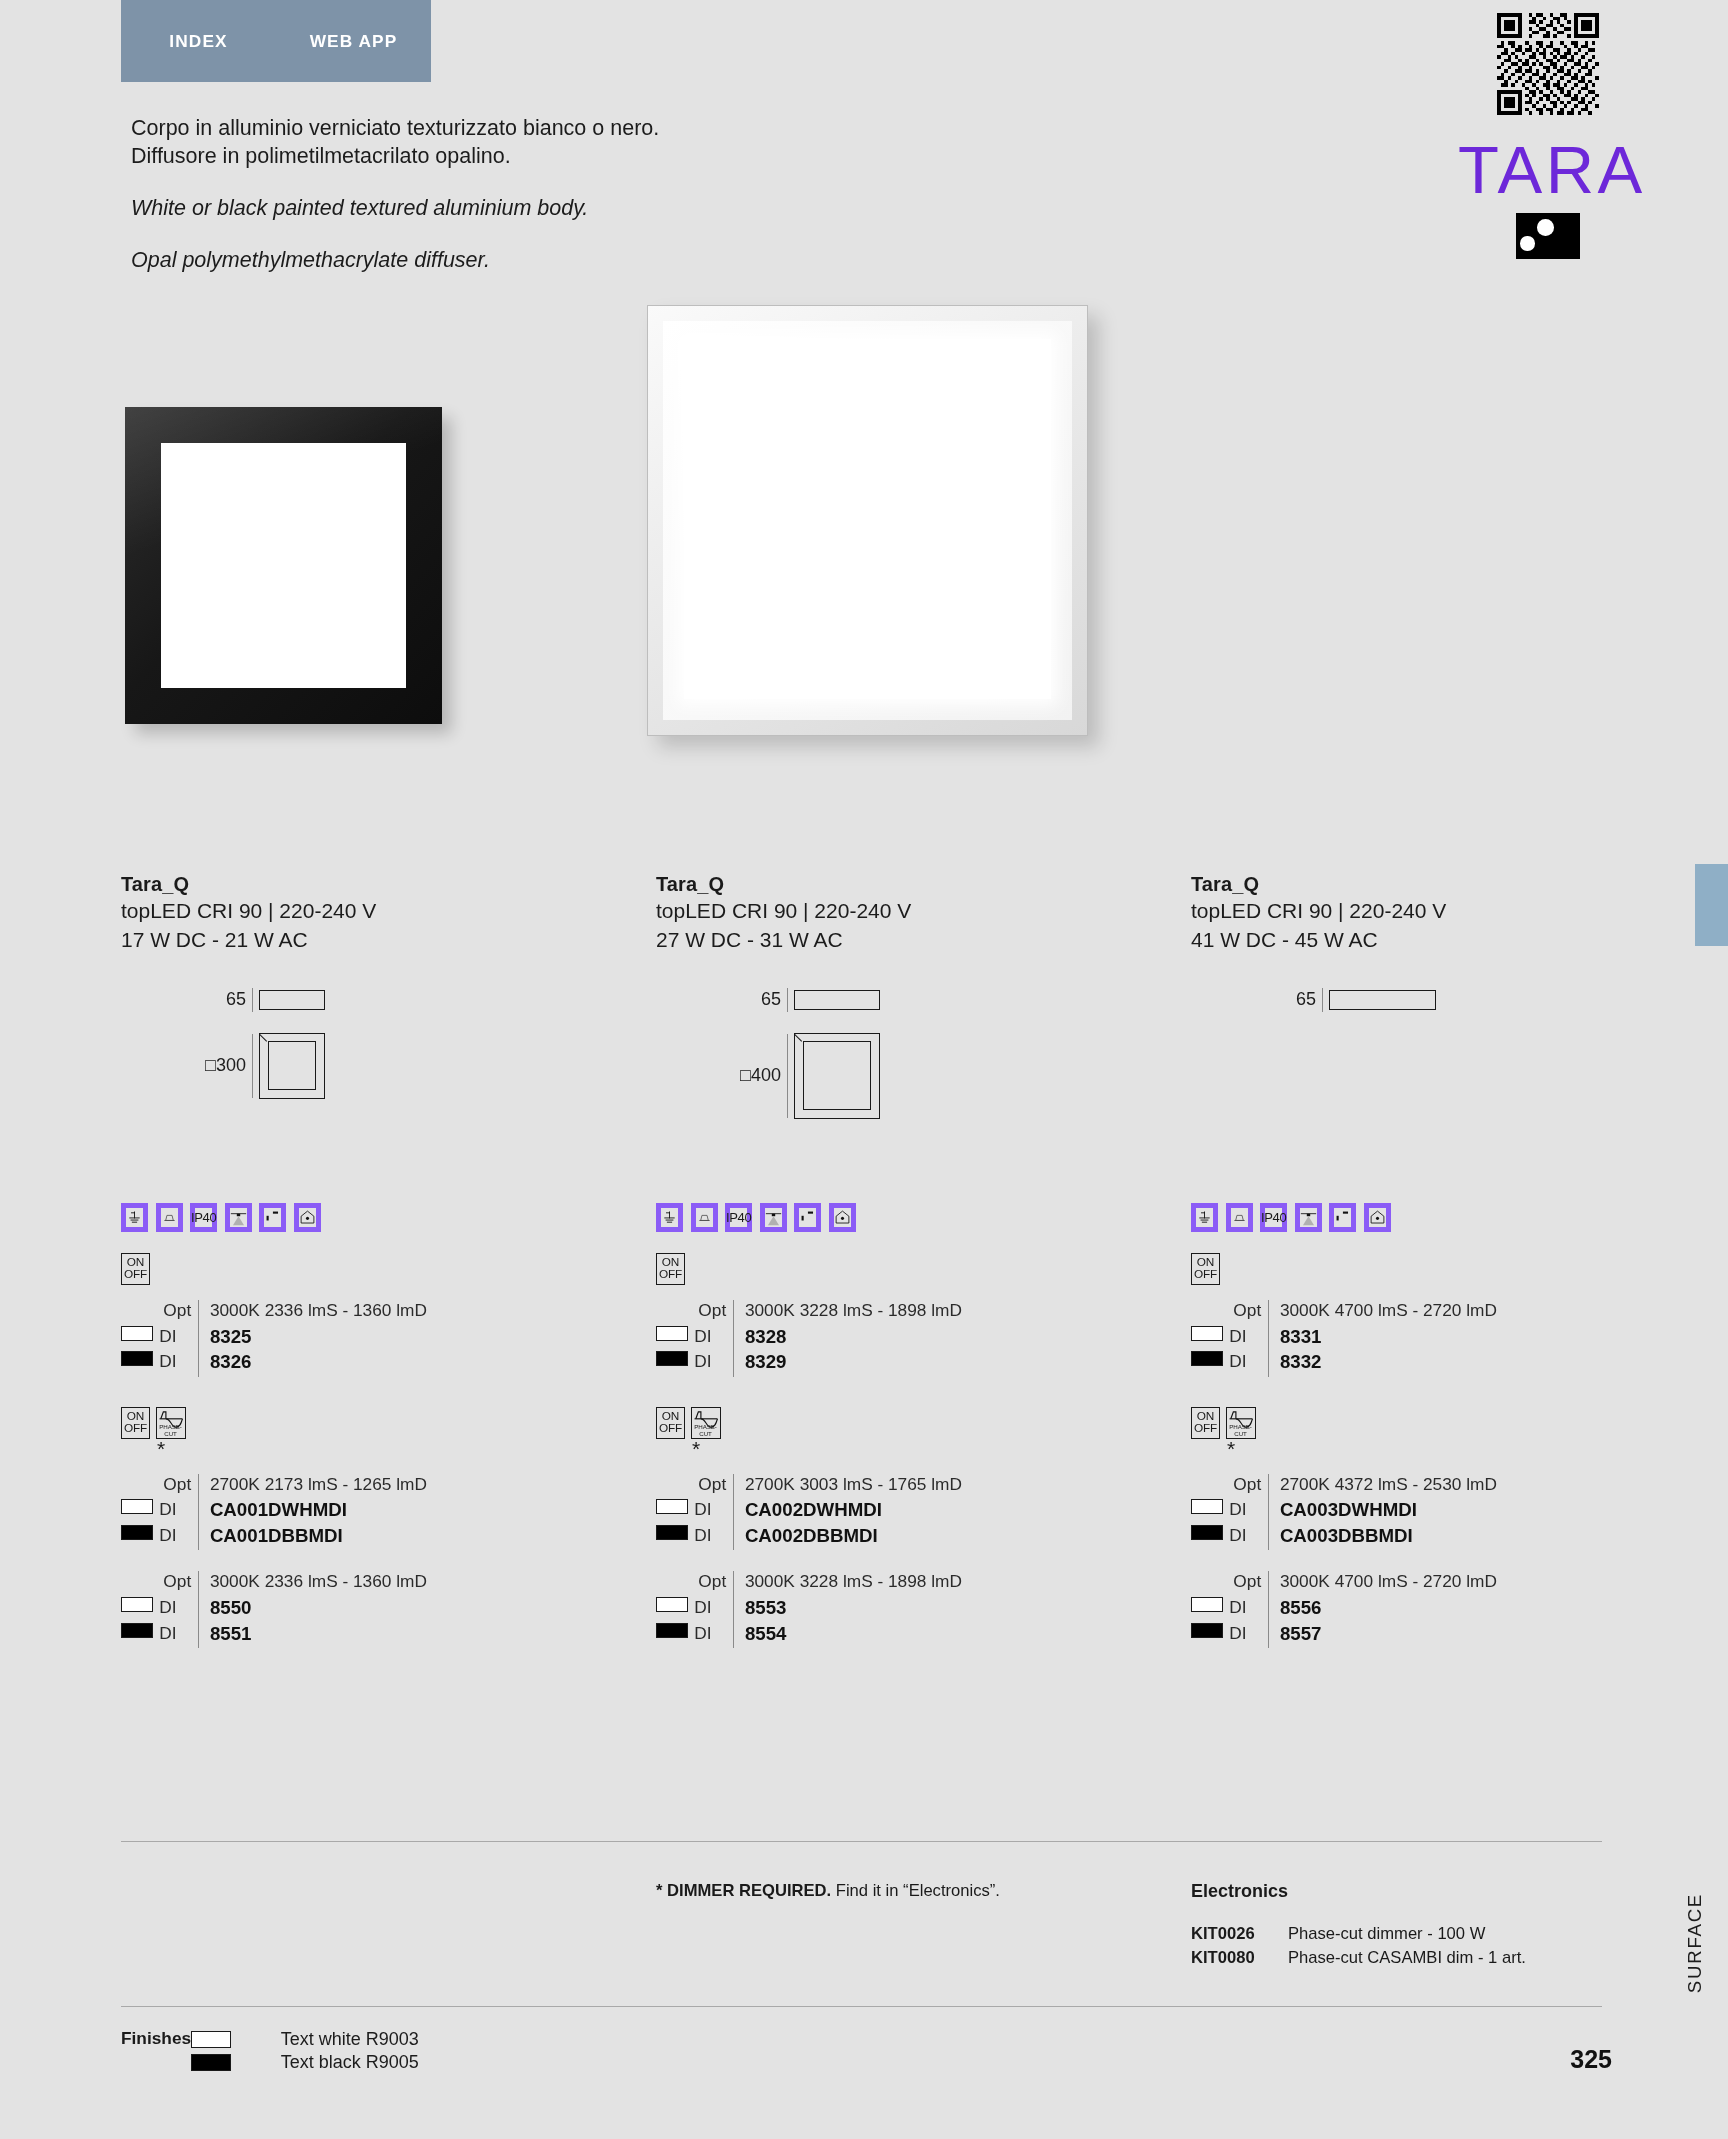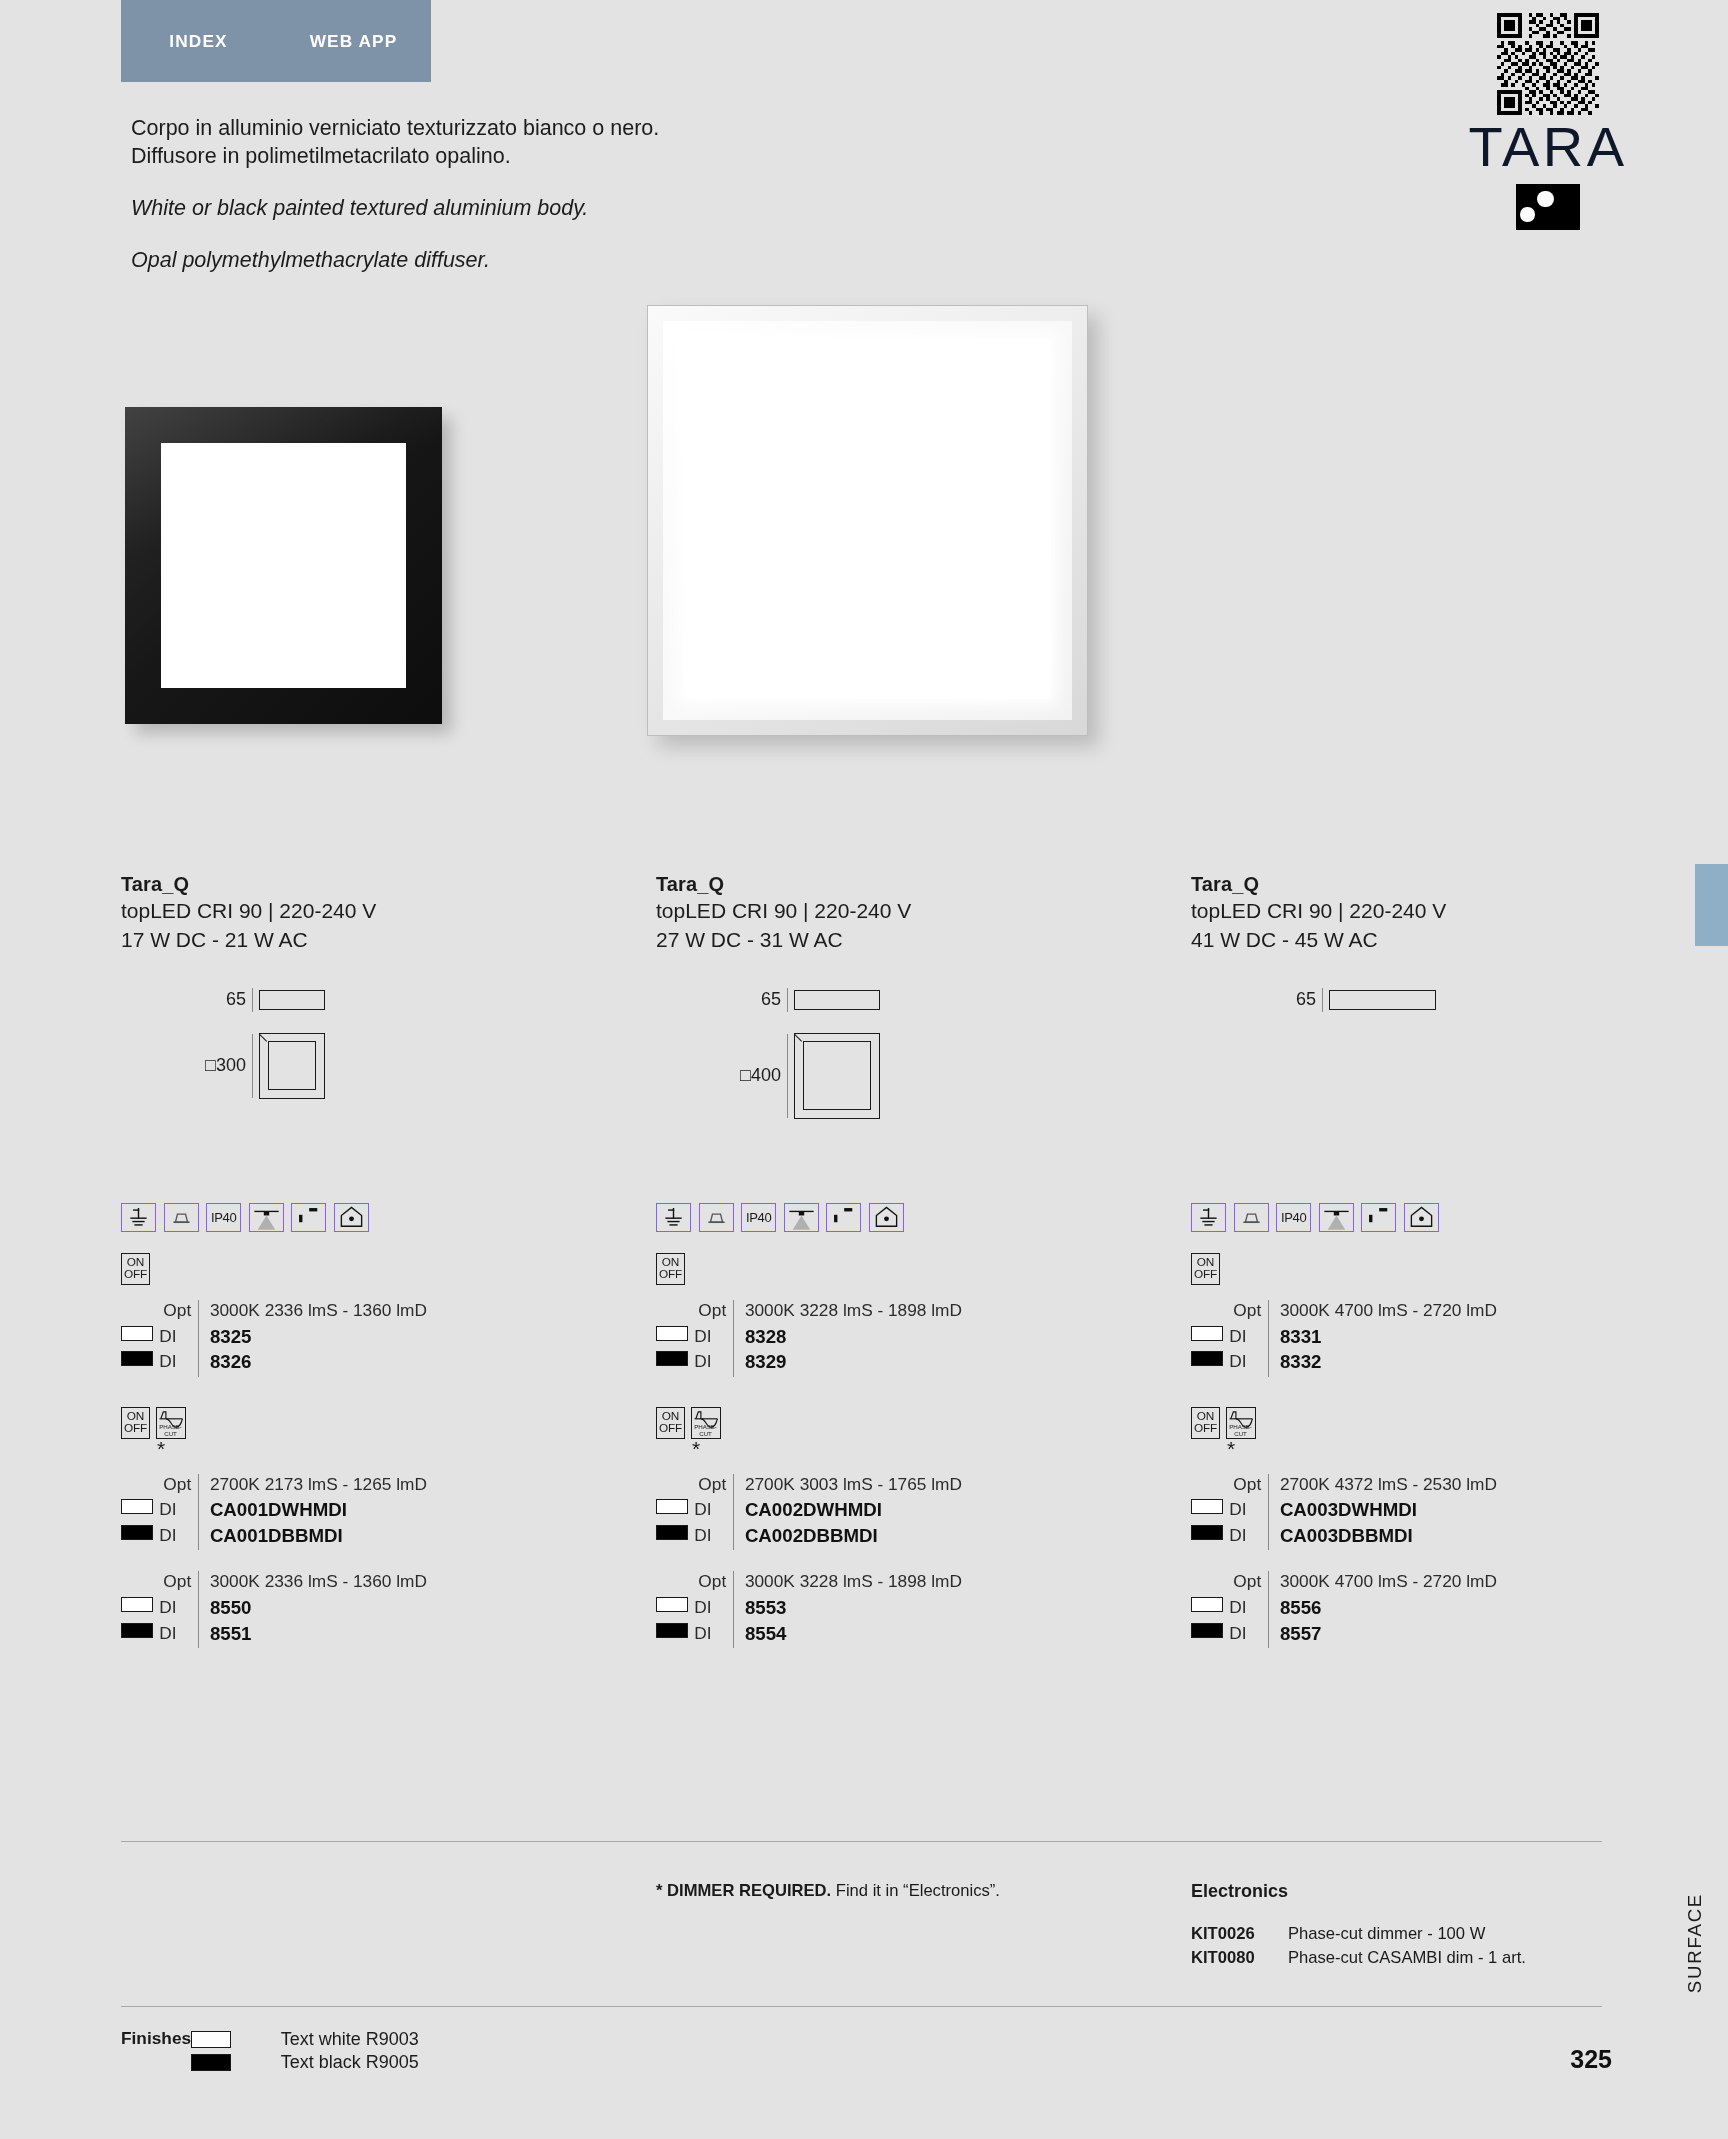--- a/index.html
+++ b/index.html
@@ -23,21 +23,21 @@
   }
 
   
   .intro{position:absolute;left:131px;top:114px;}
   .intro p{margin:0;font-size:21.5px;line-height:1.32;color:#1c1c1c;}
   .intro .it{font-style:italic;margin-top:23.5px;}
 
   
   .brand{position:absolute;right:90px;top:12.5px;width:180px;text-align:center;}
   .qr{width:102px;height:102px;margin:0 auto;display:block;}
-  .brandname{font-size:56px;letter-spacing:3.5px;font-weight:300;line-height:1.15;margin-top:0;color:#0f172a;}
+  .brandname{font-size:67px;letter-spacing:3.5px;font-weight:300;line-height:1.15;margin-top:16px;color:#6d28d9;}
   .brandmark{width:64px;height:46px;background:#000;margin:5.5px auto 0;position:relative;}
   .brandmark .d1{position:absolute;width:16.6px;height:16.6px;border-radius:50%;background:#fff;left:21px;top:6.2px;}
   .brandmark .d2{position:absolute;width:14.5px;height:14.5px;border-radius:50%;background:#fff;left:4.2px;top:23px;}
 
   
   .photo-black{
     position:absolute;left:125px;top:407px;width:317px;height:317px;
     background:linear-gradient(135deg,#2d2d2d 0%,#171717 45%,#0d0d0d 100%);
     box-shadow:9.7px 9.7px 15px rgba(0,0,0,.20);
   }
@@ -81,21 +81,21 @@
   .dims{position:relative;margin-top:29px;height:208px;}
   .dim-lbl{font-size:18px;color:#1c1c1c;text-align:right;}
   .dim-tick{width:0.7px;background:#8a8a8a;margin:0 6.2px;}
   .side-rect{border:1.1px solid #1a1a1a;background:#e3e3e3;}
   .sq{position:relative;border:1.1px solid #1a1a1a;background:#e3e3e3;}
   .sq .inn{position:absolute;left:7.6px;top:7.6px;right:7.6px;bottom:7.6px;border:1px solid #1a1a1a;}
   .sq .k{position:absolute;background:#1a1a1a;}
 
   
   .icons{display:flex;gap:7.6px;margin-top:12.5px;}
-  .ico{width:35px;height:29px;border:1px solid #8b5cf6;background:#e3e3e3;position:relative;box-sizing:border-box;}
+  .ico{width:27px;height:29px;border:5px solid #8b5cf6;background:#e3e3e3;position:relative;box-sizing:border-box;}
   .ico svg{display:block;width:100%;height:100%;}
   .ico-ip{font-size:13px;display:flex;align-items:center;justify-content:center;font-weight:400;letter-spacing:-0.3px;}
 
   .onoff{width:29px;height:32px;border:1px solid #1a1a1a;box-sizing:border-box;
     display:flex;flex-direction:column;align-items:center;justify-content:center;
     font-size:11.8px;line-height:1.0;letter-spacing:-0.2px;background:#e3e3e3;}
   .onoff span{display:block;}
 
   .dim-icons{display:flex;gap:5.5px;align-items:flex-start;margin-top:0;}
   .phase{width:30px;height:32px;border:1px solid #1a1a1a;box-sizing:border-box;background:#e3e3e3;position:relative;}

